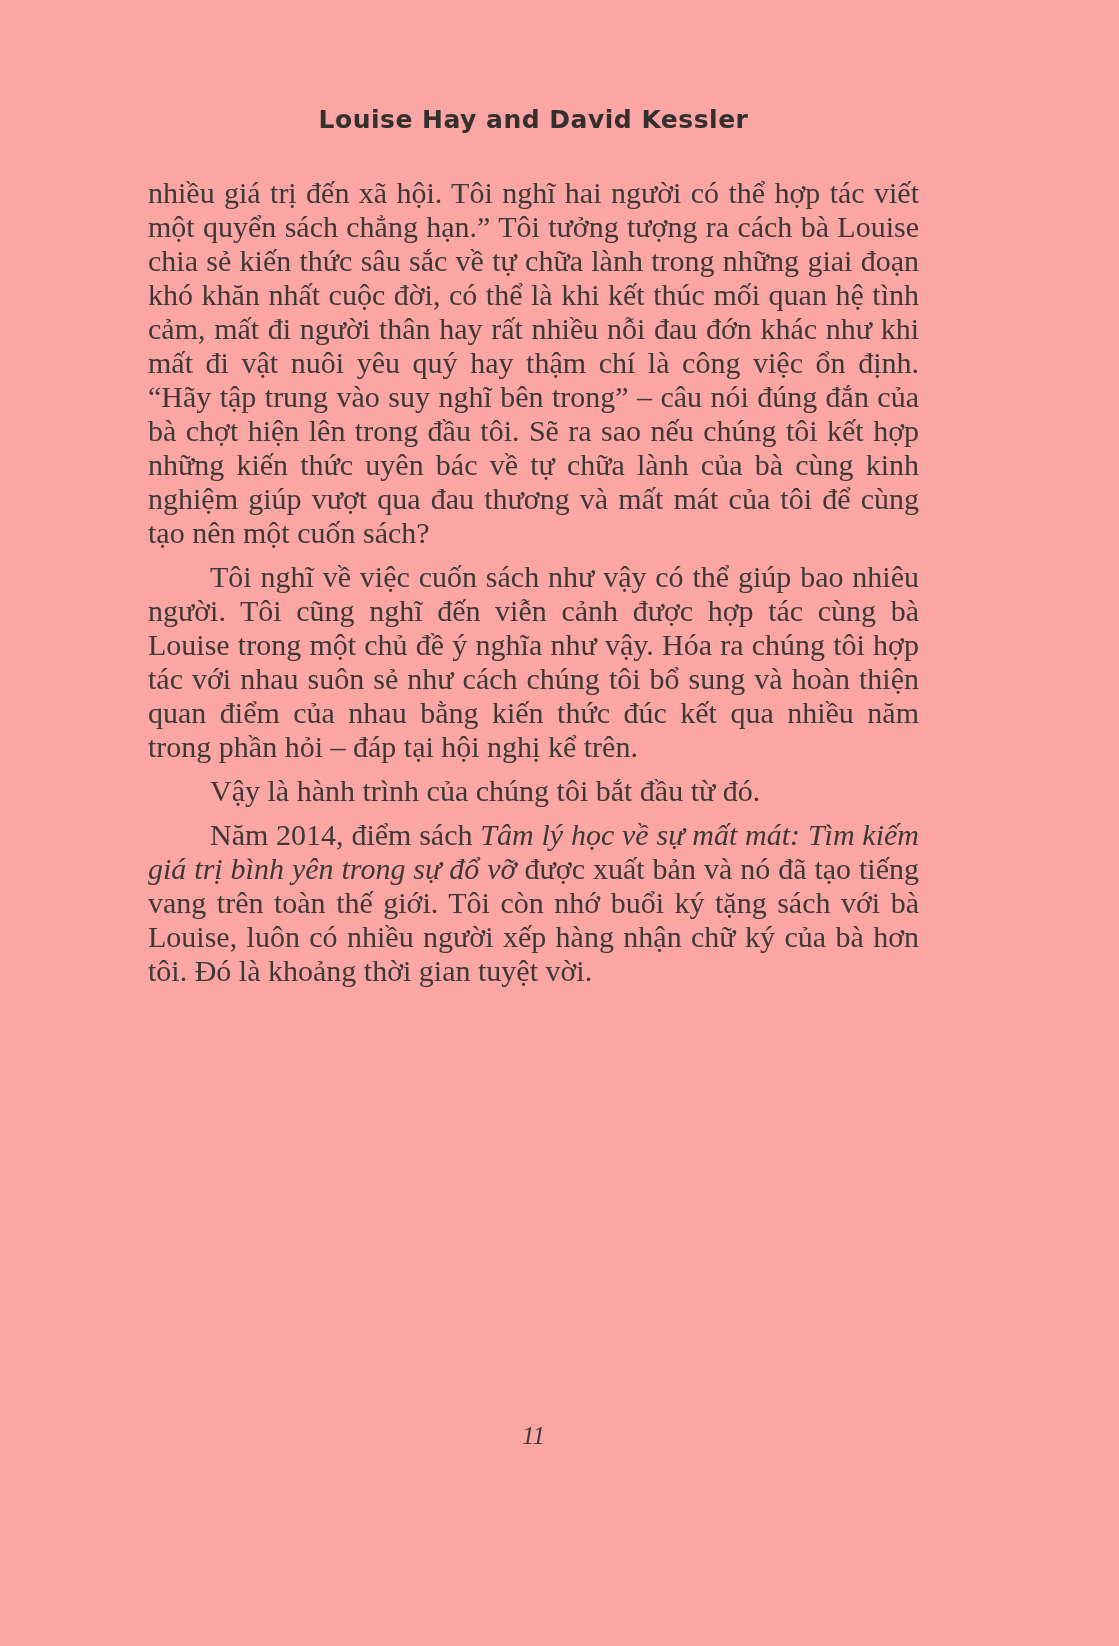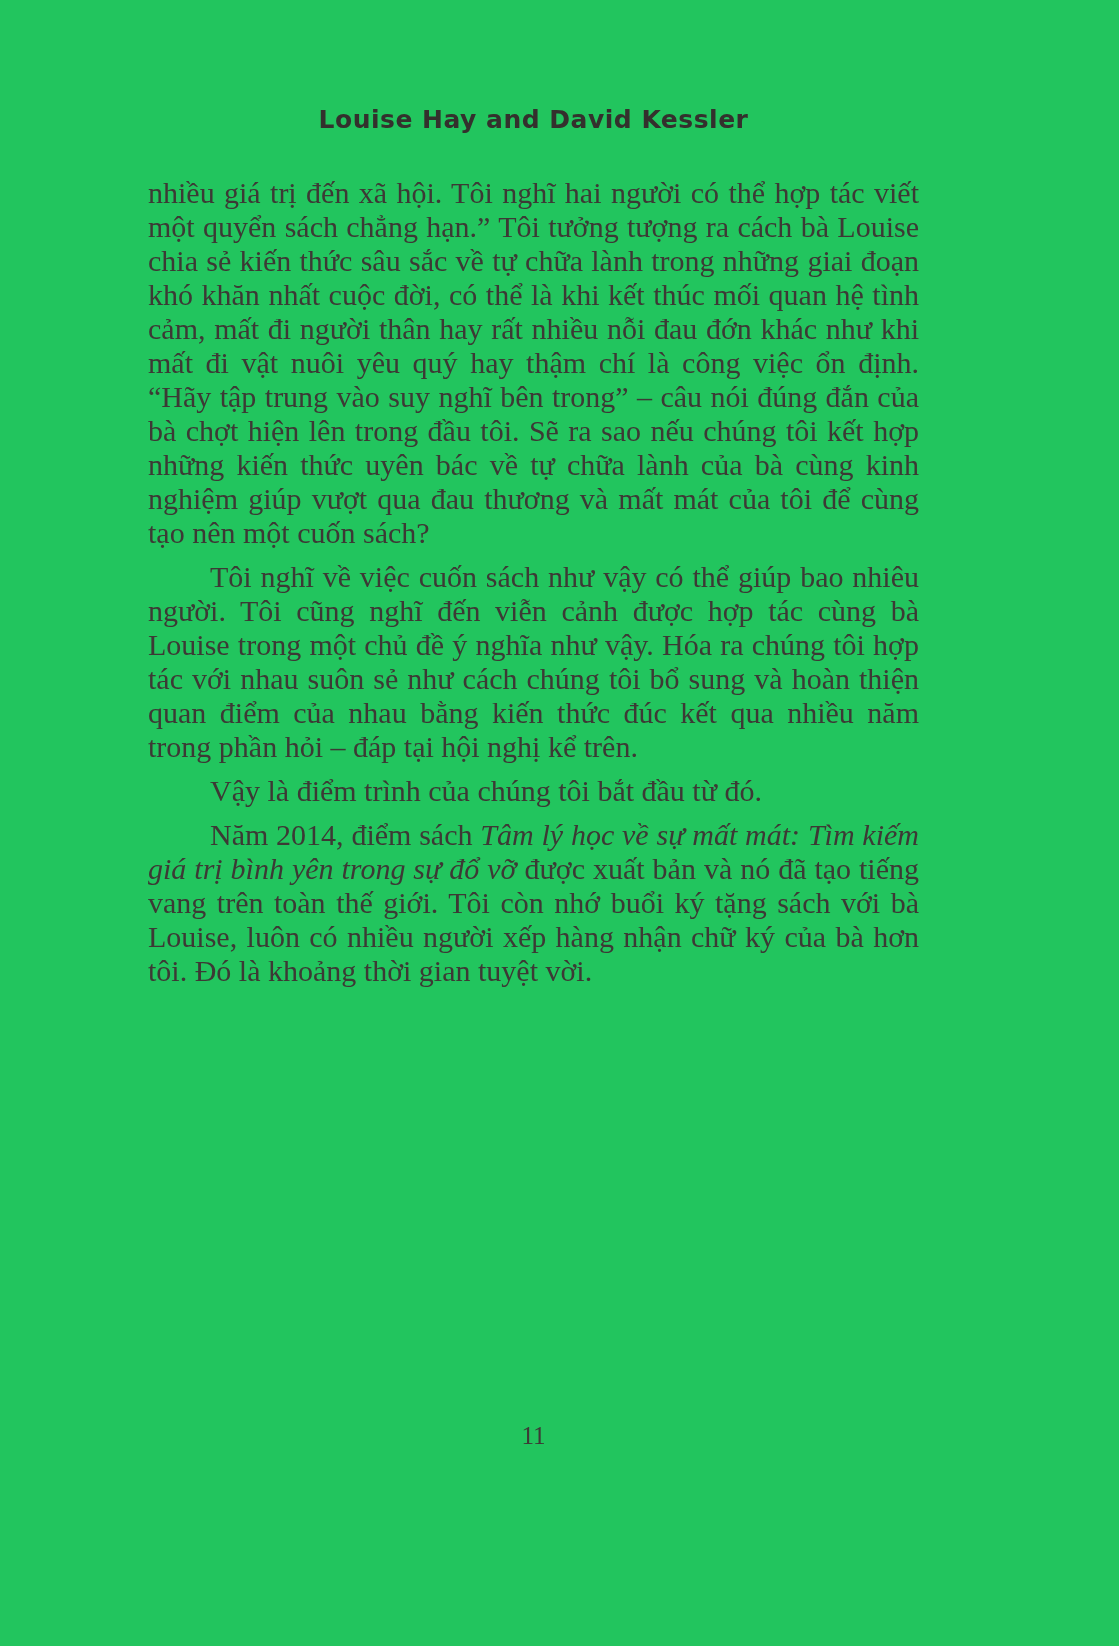--- a/index.html
+++ b/index.html
@@ -5,21 +5,21 @@
   * { margin: 0; padding: 0; box-sizing: border-box; }
 
   html, body {
     background: #ffffff;
   }
 
   .page {
     position: relative;
     width: 1119px;
     height: 1646px;
-    background: #22c55e;
+    background: #fca5a5;
     overflow: hidden;
     font-family: "Liberation Serif", "DejaVu Serif", serif;
     color: #3d3935;
   }
 
   .content {
     position: absolute;
     left: 148px;
     right: 200px;
     top: 105px;
@@ -52,37 +52,38 @@
   }
 
   .page-number {
     position: absolute;
     left: 148px;
     right: 200px;
     top: 1422px;
     text-align: center;
     font-size: 25px;
     color: #3d3935;
+    font-style: italic;
   }
 </style>
 </head>
 <body>
 
 <div class="page">
   <div class="content">
 
     <div class="running-head">Louise Hay and David Kessler</div>
 
     <div class="body-text">
 
       <p><span>nhiều giá trị đến xã hội. Tôi nghĩ hai người có thể hợp tác viết một quyển sách chẳng hạn.” Tôi tưởng tượng ra cách bà Louise chia sẻ kiến thức sâu sắc về tự chữa lành trong những giai đoạn khó khăn nhất cuộc đời, có thể là khi kết thúc mối quan hệ tình cảm, mất đi người thân hay rất nhiều nỗi đau đớn khác như khi mất đi vật nuôi yêu quý hay thậm chí là công việc ổn định. “Hãy tập trung vào suy nghĩ bên trong” – câu nói đúng đắn của bà chợt hiện lên trong đầu tôi. Sẽ ra sao nếu chúng tôi kết hợp những kiến thức uyên bác về tự chữa lành của bà cùng kinh nghiệm giúp vượt qua đau thương và mất mát của tôi để cùng tạo nên một cuốn sách?</span></p>
 
       <p class="indented"><span>Tôi nghĩ về việc cuốn sách như vậy có thể giúp bao nhiêu người. Tôi cũng nghĩ đến viễn cảnh được hợp tác cùng bà Louise trong một chủ đề ý nghĩa như vậy. Hóa ra chúng tôi hợp tác với nhau suôn sẻ như cách chúng tôi bổ sung và hoàn thiện quan điểm của nhau bằng kiến thức đúc kết qua nhiều năm trong phần hỏi – đáp tại hội nghị kể trên.</span></p>
 
-      <p class="indented"><span>Vậy là điểm trình của chúng tôi bắt đầu từ đó.</span></p>
+      <p class="indented"><span>Vậy là hành trình của chúng tôi bắt đầu từ đó.</span></p>
 
       <p class="indented"><span>Năm 2014, điểm sách </span><em>Tâm lý học về sự mất mát: Tìm kiếm giá trị bình yên trong sự đổ vỡ</em><span> được xuất bản và nó đã tạo tiếng vang trên toàn thế giới. Tôi còn nhớ buổi ký tặng sách với bà Louise, luôn có nhiều người xếp hàng nhận chữ ký của bà hơn tôi. Đó là khoảng thời gian tuyệt vời.</span></p>
 
     </div>
   </div>
 
   <div class="page-number">11</div>
 </div>
 
 </body></html>

